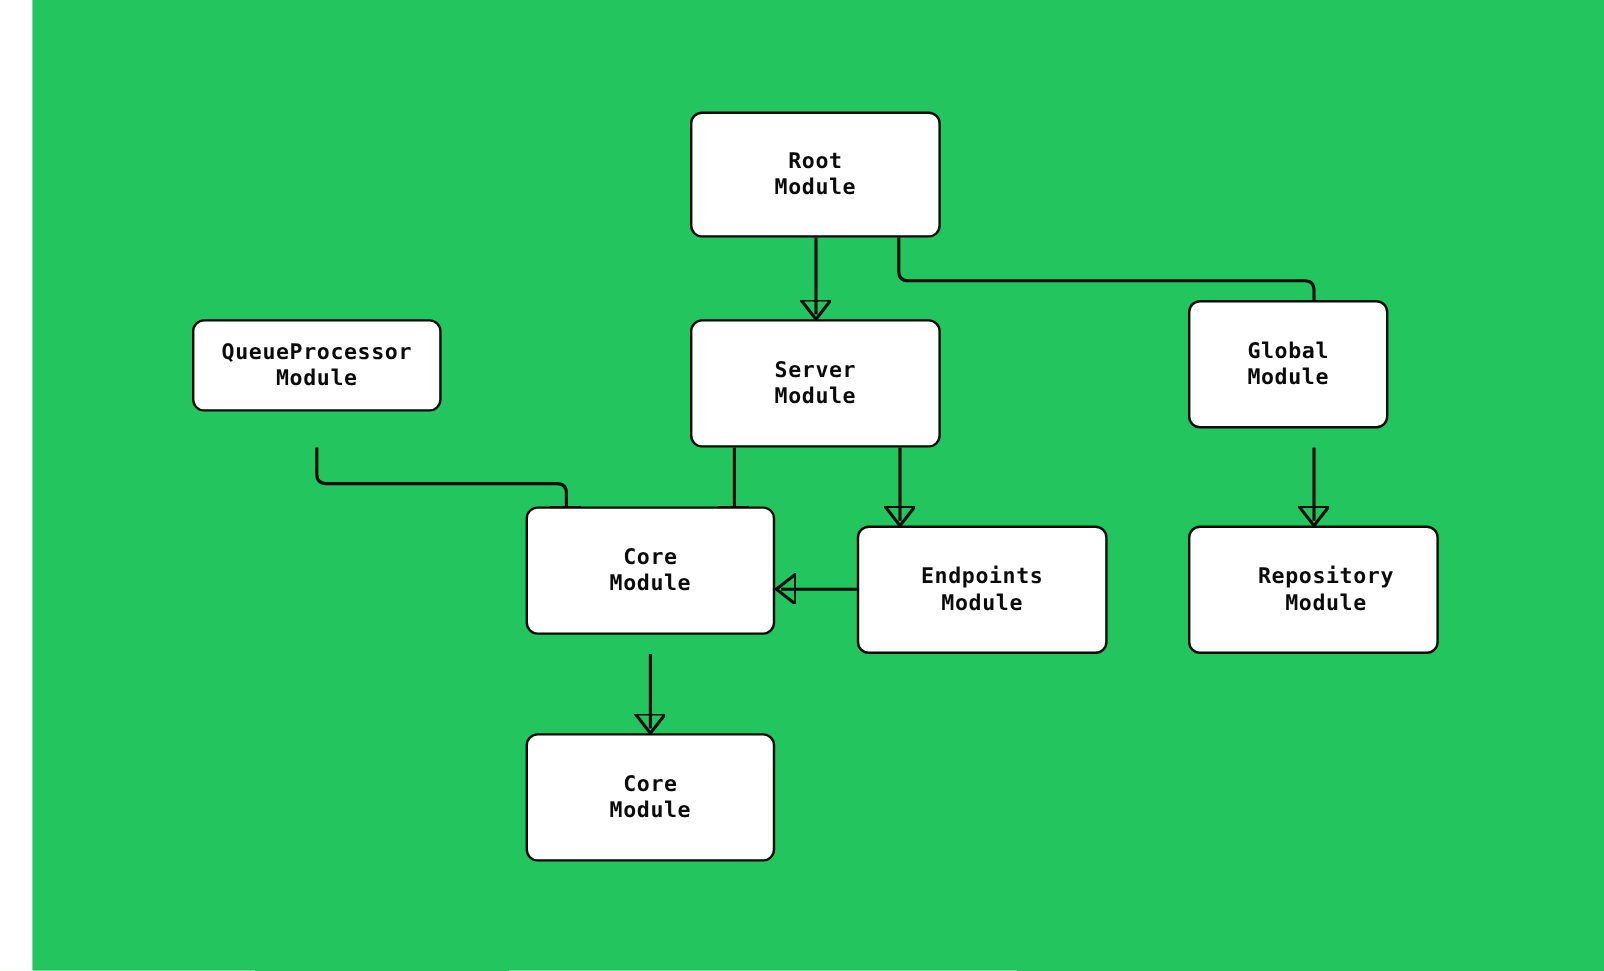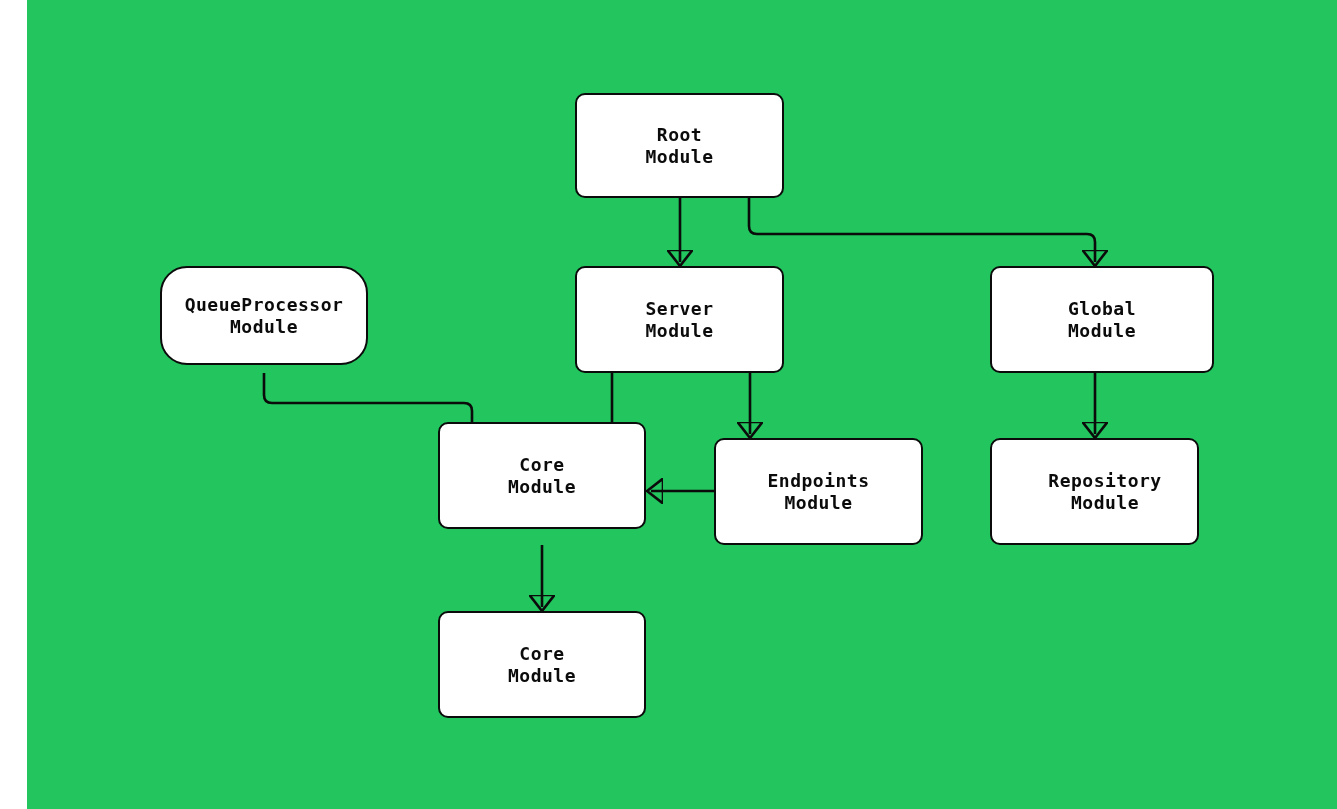--- a/index.html
+++ b/index.html
@@ -66,31 +66,31 @@
     <path d="M687,491 L624,491" marker-end="url(#arrowhead)"></path>
     <path d="M1068,373 L1068,434" marker-end="url(#arrowhead)"></path>
     <path d="M515,545 L515,607" marker-end="url(#arrowhead)"></path>
   </svg>
 
   <div class="node" style="left:548px; top:93px;  width:209px; height:105px;">
     <span class="node-label">Root
 Module</span>
   </div>
 
-  <div class="node" style="left:133px; top:266px; width:208px; height:99px;border-radius:27px;">
+  <div class="node" style="left:133px; top:266px; width:208px; height:77px;">
     <span class="node-label">QueueProcessor
 Module</span>
   </div>
 
   <div class="node" style="left:548px; top:266px; width:209px; height:107px;">
     <span class="node-label">Server
 Module</span>
   </div>
 
-  <div class="node" style="left:963px; top:266px; width:224px; height:107px;">
+  <div class="node" style="left:963px; top:250px; width:167px; height:107px;">
     <span class="node-label">Global
 Module</span>
   </div>
 
   <div class="node" style="left:411px; top:422px; width:208px; height:107px;">
     <span class="node-label">Core
 Module</span>
   </div>
 
   <div class="node" style="left:687px; top:438px; width:209px; height:107px;">

